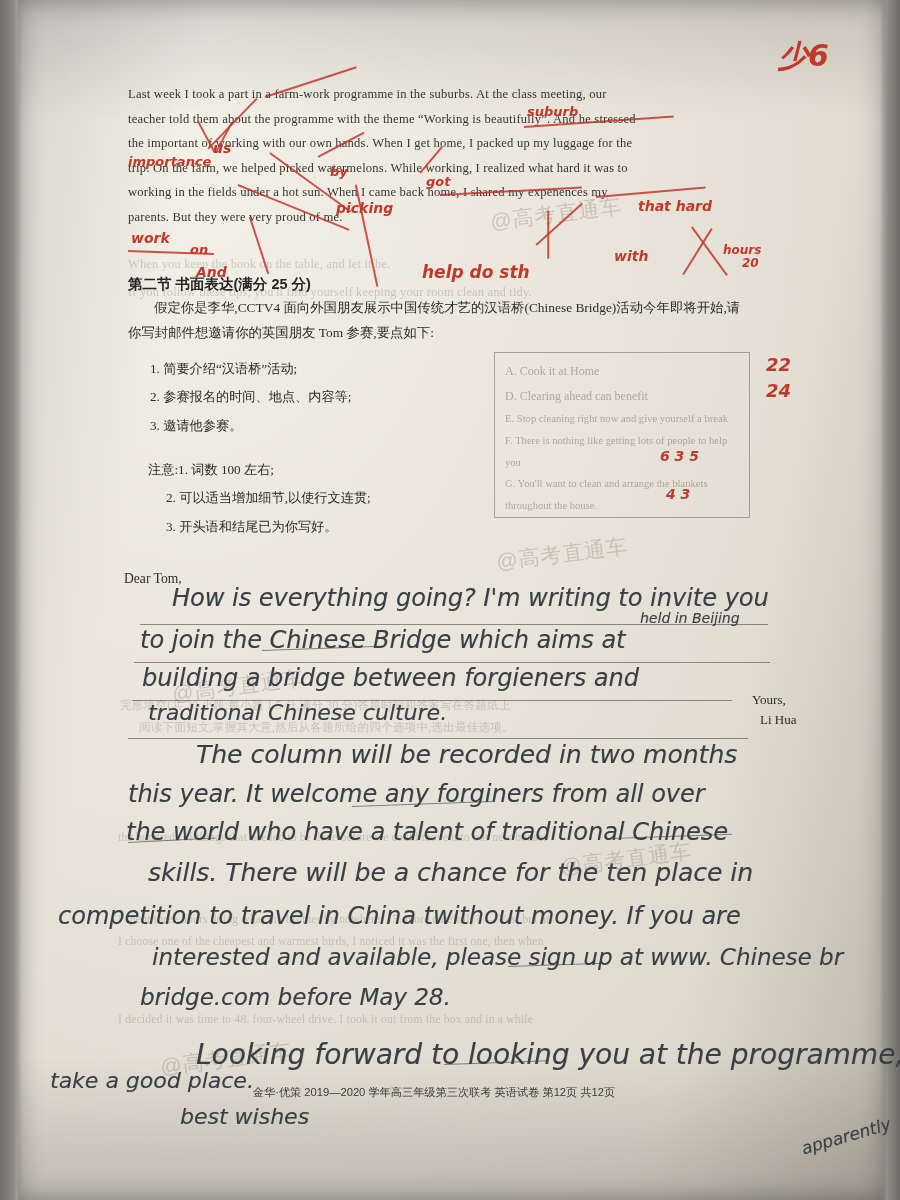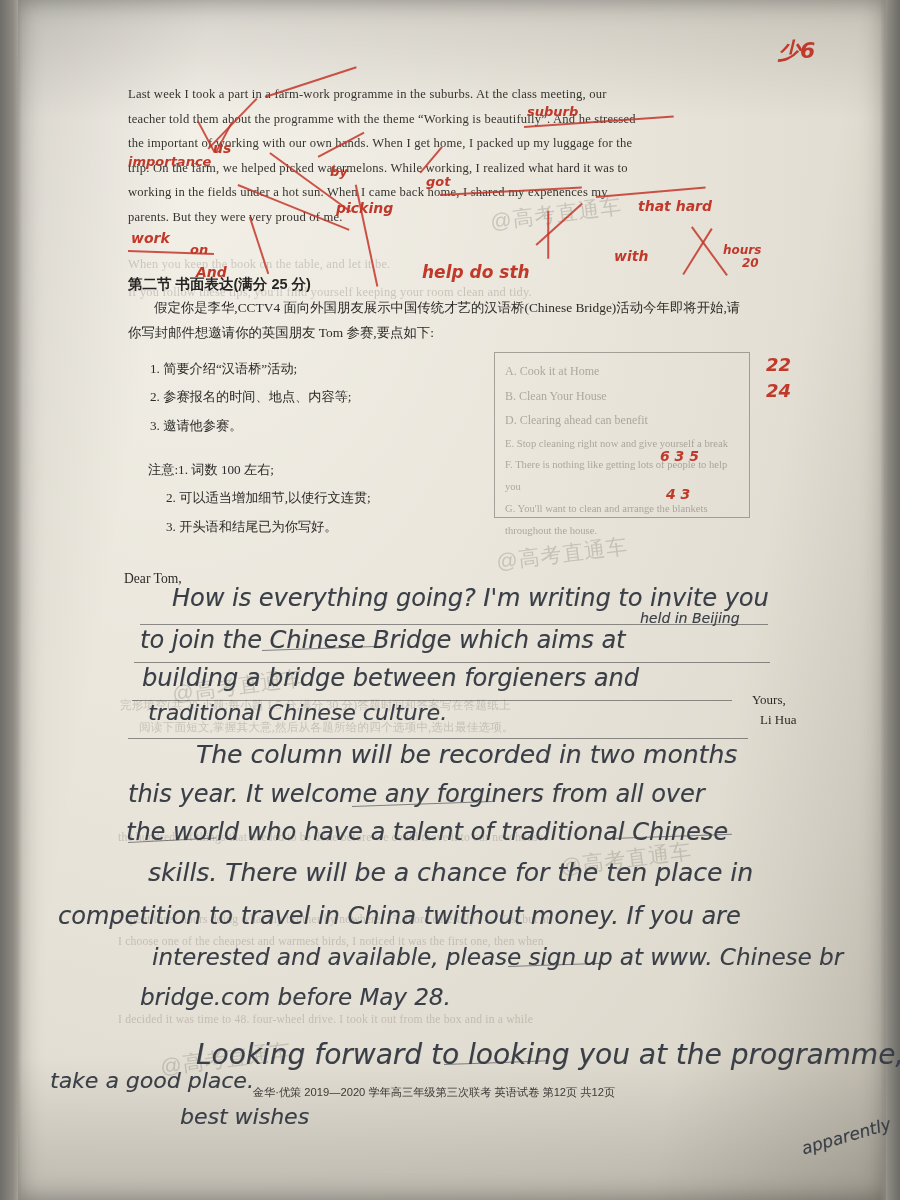--- a/index.html
+++ b/index.html
@@ -247,40 +247,39 @@
   </div>
 
   <div class="printed notes">
     <div>注意:1. 词数 100 左右;</div>
     <div class="indent">2. 可以适当增加细节,以使行文连贯;</div>
     <div class="indent">3. 开头语和结尾已为你写好。</div>
   </div>
 
   <div class="optbox">
     <div>A. Cook it at Home</div>
-    <div>B. Clean Your House</div>
     <div>D. Clearing ahead can benefit</div>
     <div style="font-size:10.6px">E. Stop cleaning right now and give yourself a break</div>
     <div style="font-size:10.6px">F. There is nothing like getting lots of people to help you</div>
     <div style="font-size:10.6px">G. You'll want to clean and arrange the blankets throughout the house.</div>
   </div>
 
   <div class="printed salutation">Dear Tom,</div>
 
   <div class="printed closing">
     <div>Yours,</div>
     <div style="padding-left:8px">Li Hua</div>
   </div>
 
   <div class="rule" style="left:140px; top:624px; width:628px;"></div>
   <div class="rule" style="left:134px; top:662px; width:636px;"></div>
   <div class="rule" style="left:132px; top:700px; width:600px;"></div>
   <div class="rule" style="left:128px; top:738px; width:620px;"></div>
 
-  <div class="hw hw-red" style="left:778px; top:36px; font-size:22px;">少6</div>
+  <div class="hw hw-red" style="left:778px; top:36px; font-size:30px;">少6</div>
   <div class="hw hw-red" style="left:527px; top:104px; font-size:13px;">suburb</div>
   <div class="hw hw-red" style="left:213px; top:140px; font-size:14px;">us</div>
   <div class="hw hw-red" style="left:128px; top:154px; font-size:13px;">importance</div>
   <div class="hw hw-red" style="left:330px; top:164px; font-size:13px;">by</div>
   <div class="hw hw-red" style="left:426px; top:174px; font-size:13px;">got</div>
   <div class="hw hw-red" style="left:336px; top:200px; font-size:14px;">picking</div>
   <div class="hw hw-red" style="left:638px; top:198px; font-size:14px;">that hard</div>
   <div class="hw hw-red" style="left:131px; top:230px; font-size:14px;">work</div>
   <div class="hw hw-red" style="left:190px; top:242px; font-size:13px;">on</div>
   <div class="hw hw-red" style="left:196px; top:264px; font-size:14px;">And</div>

